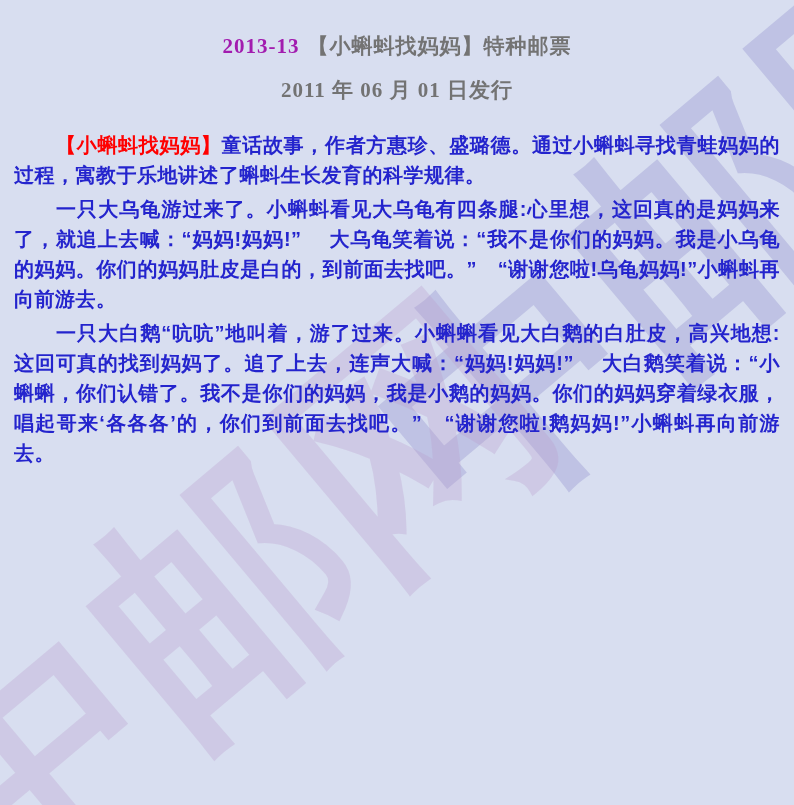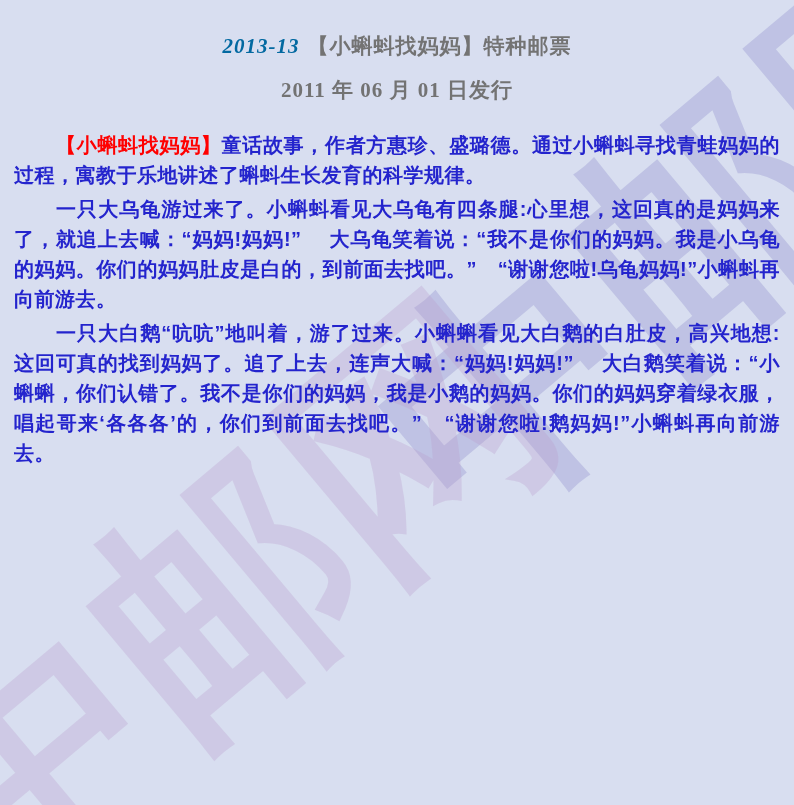--- a/index.html
+++ b/index.html
@@ -34,21 +34,21 @@
   }
 
   .title-line {
     text-align: center;
     font-weight: bold;
     font-size: 21px;
     line-height: 44px;
     letter-spacing: 1px;
     font-family: "Liberation Serif", serif;
   }
-  .catalog-no { color: #0369a1; margin-right: 8px; font-style: italic; }
+  .catalog-no { color: #a21caf; margin-right: 8px; }
   .magenta    { color: #737373; }
 
   .body-text {
     margin-top: 18px;
     padding: 0 10px;
     font-size: 20px;
     line-height: 30px;
     font-weight: bold;
     color: #2424cd;
     text-align: justify;

